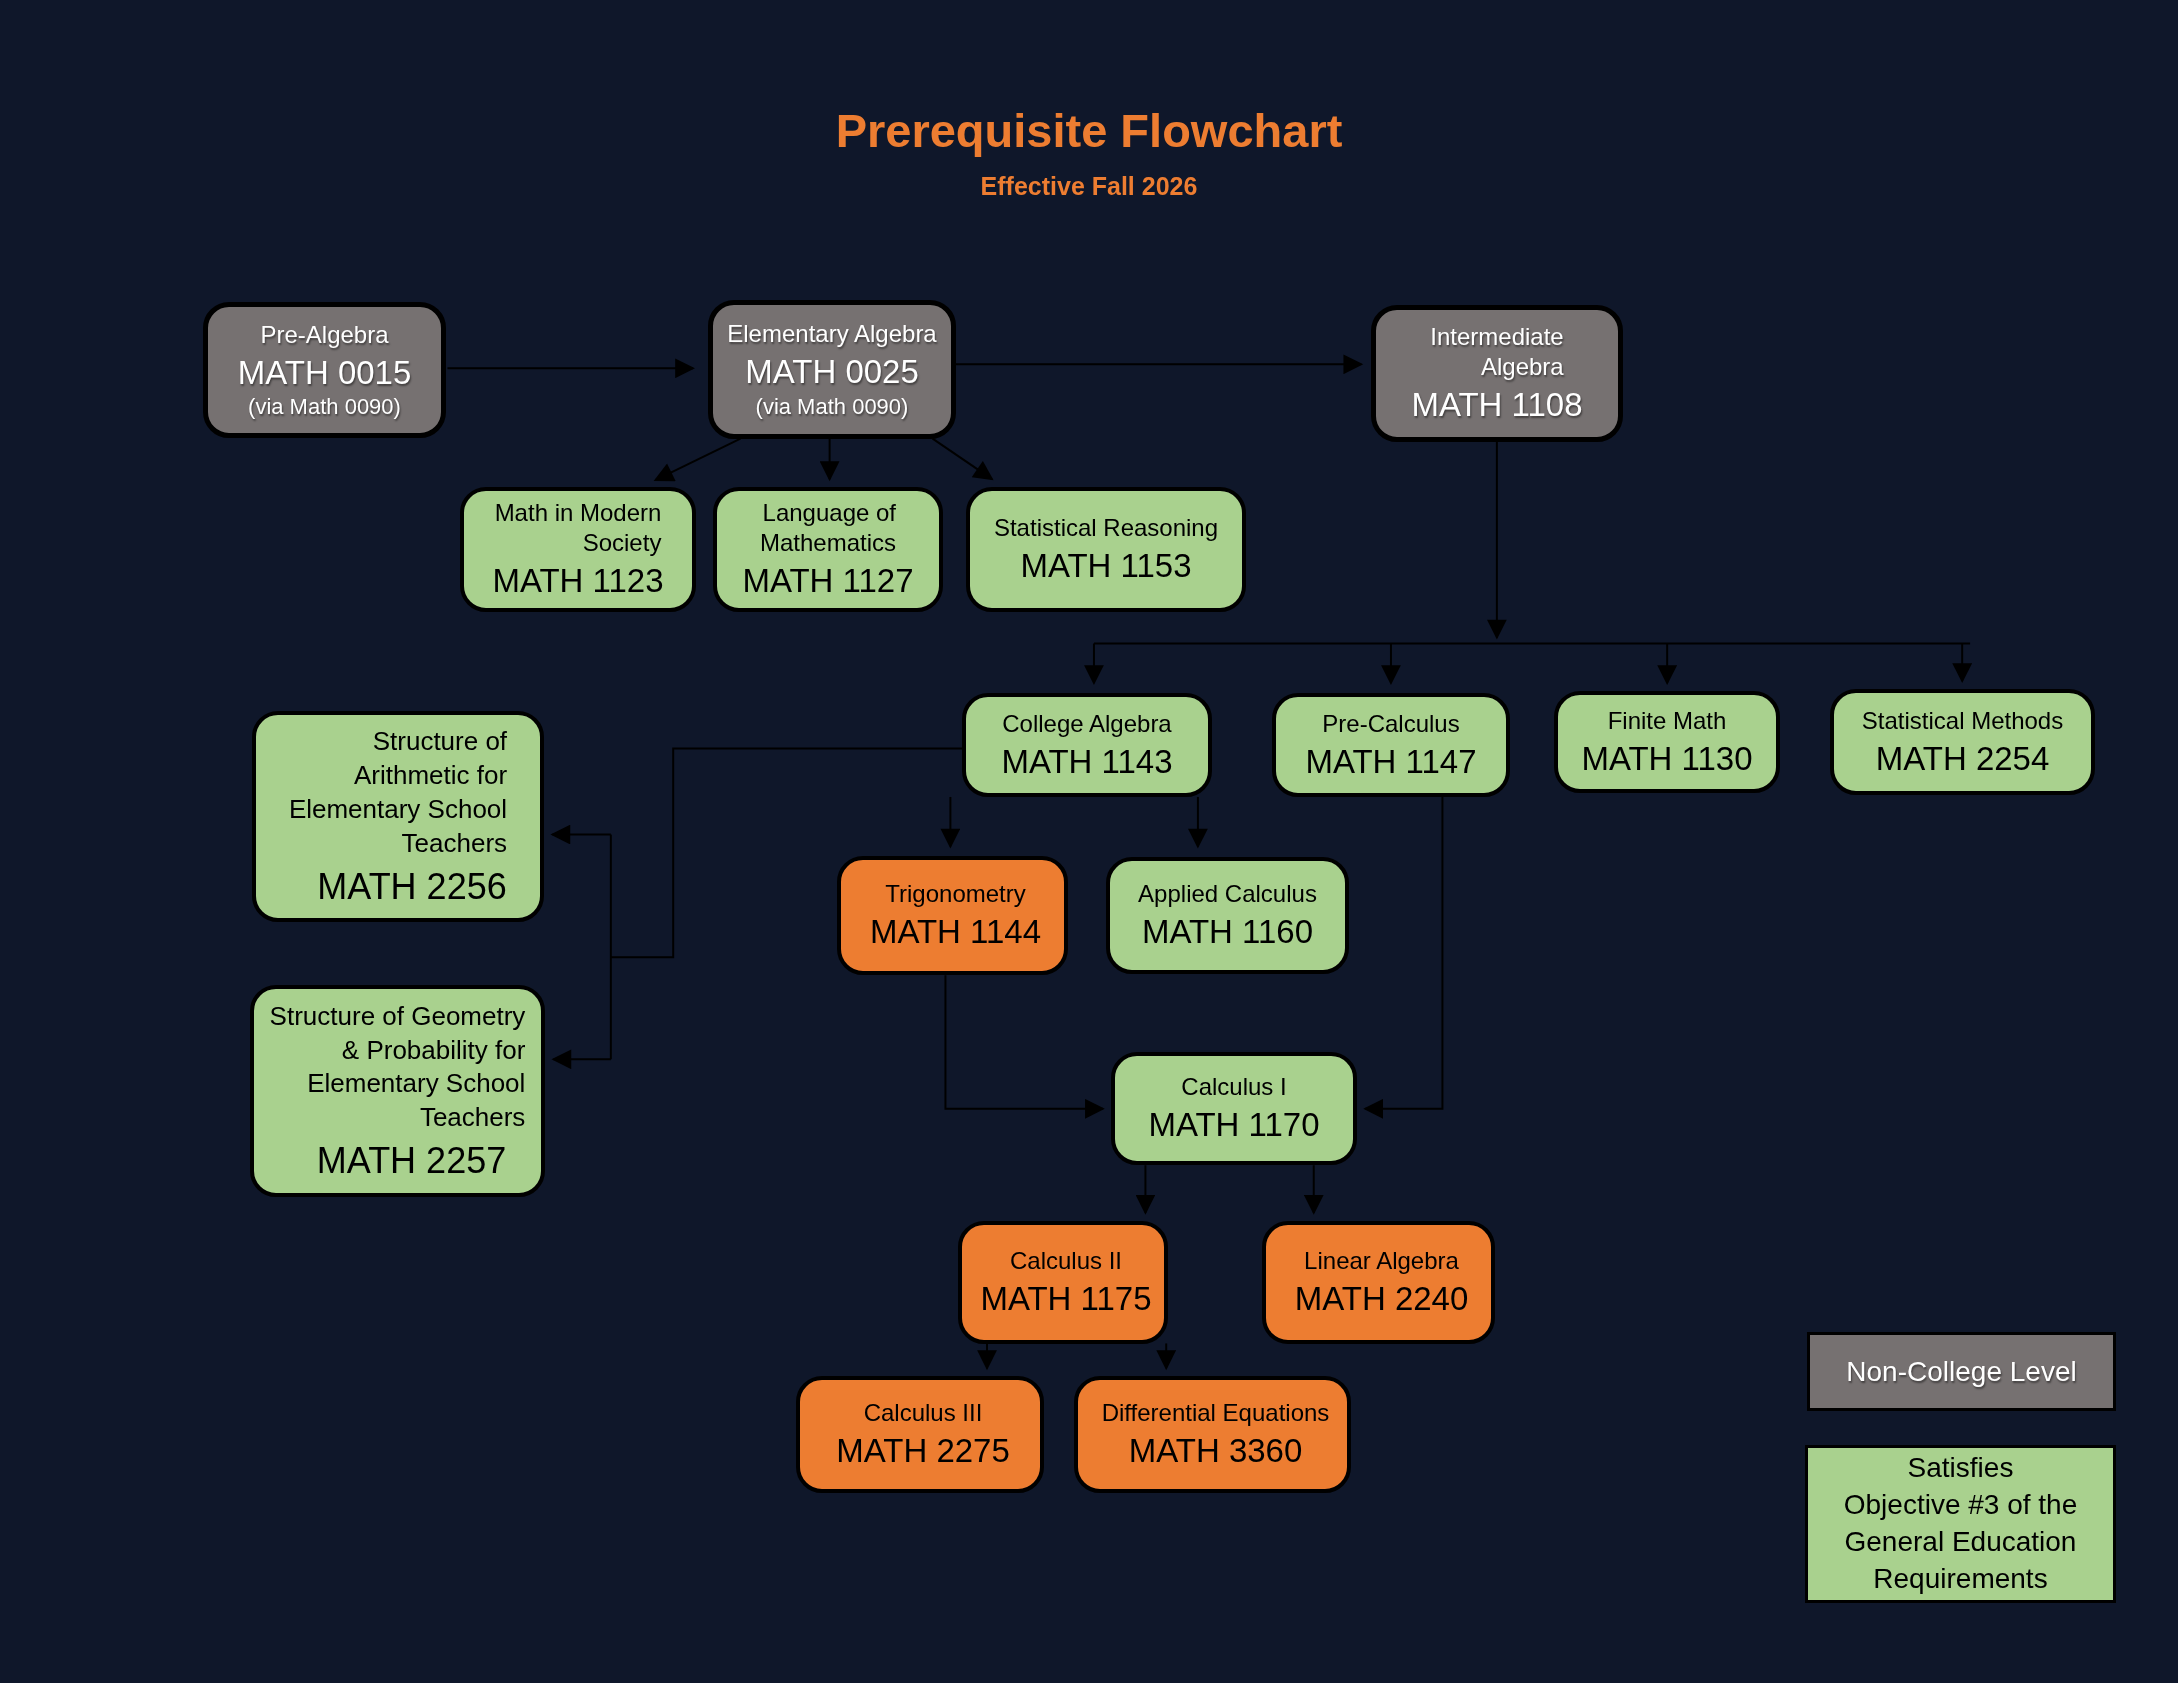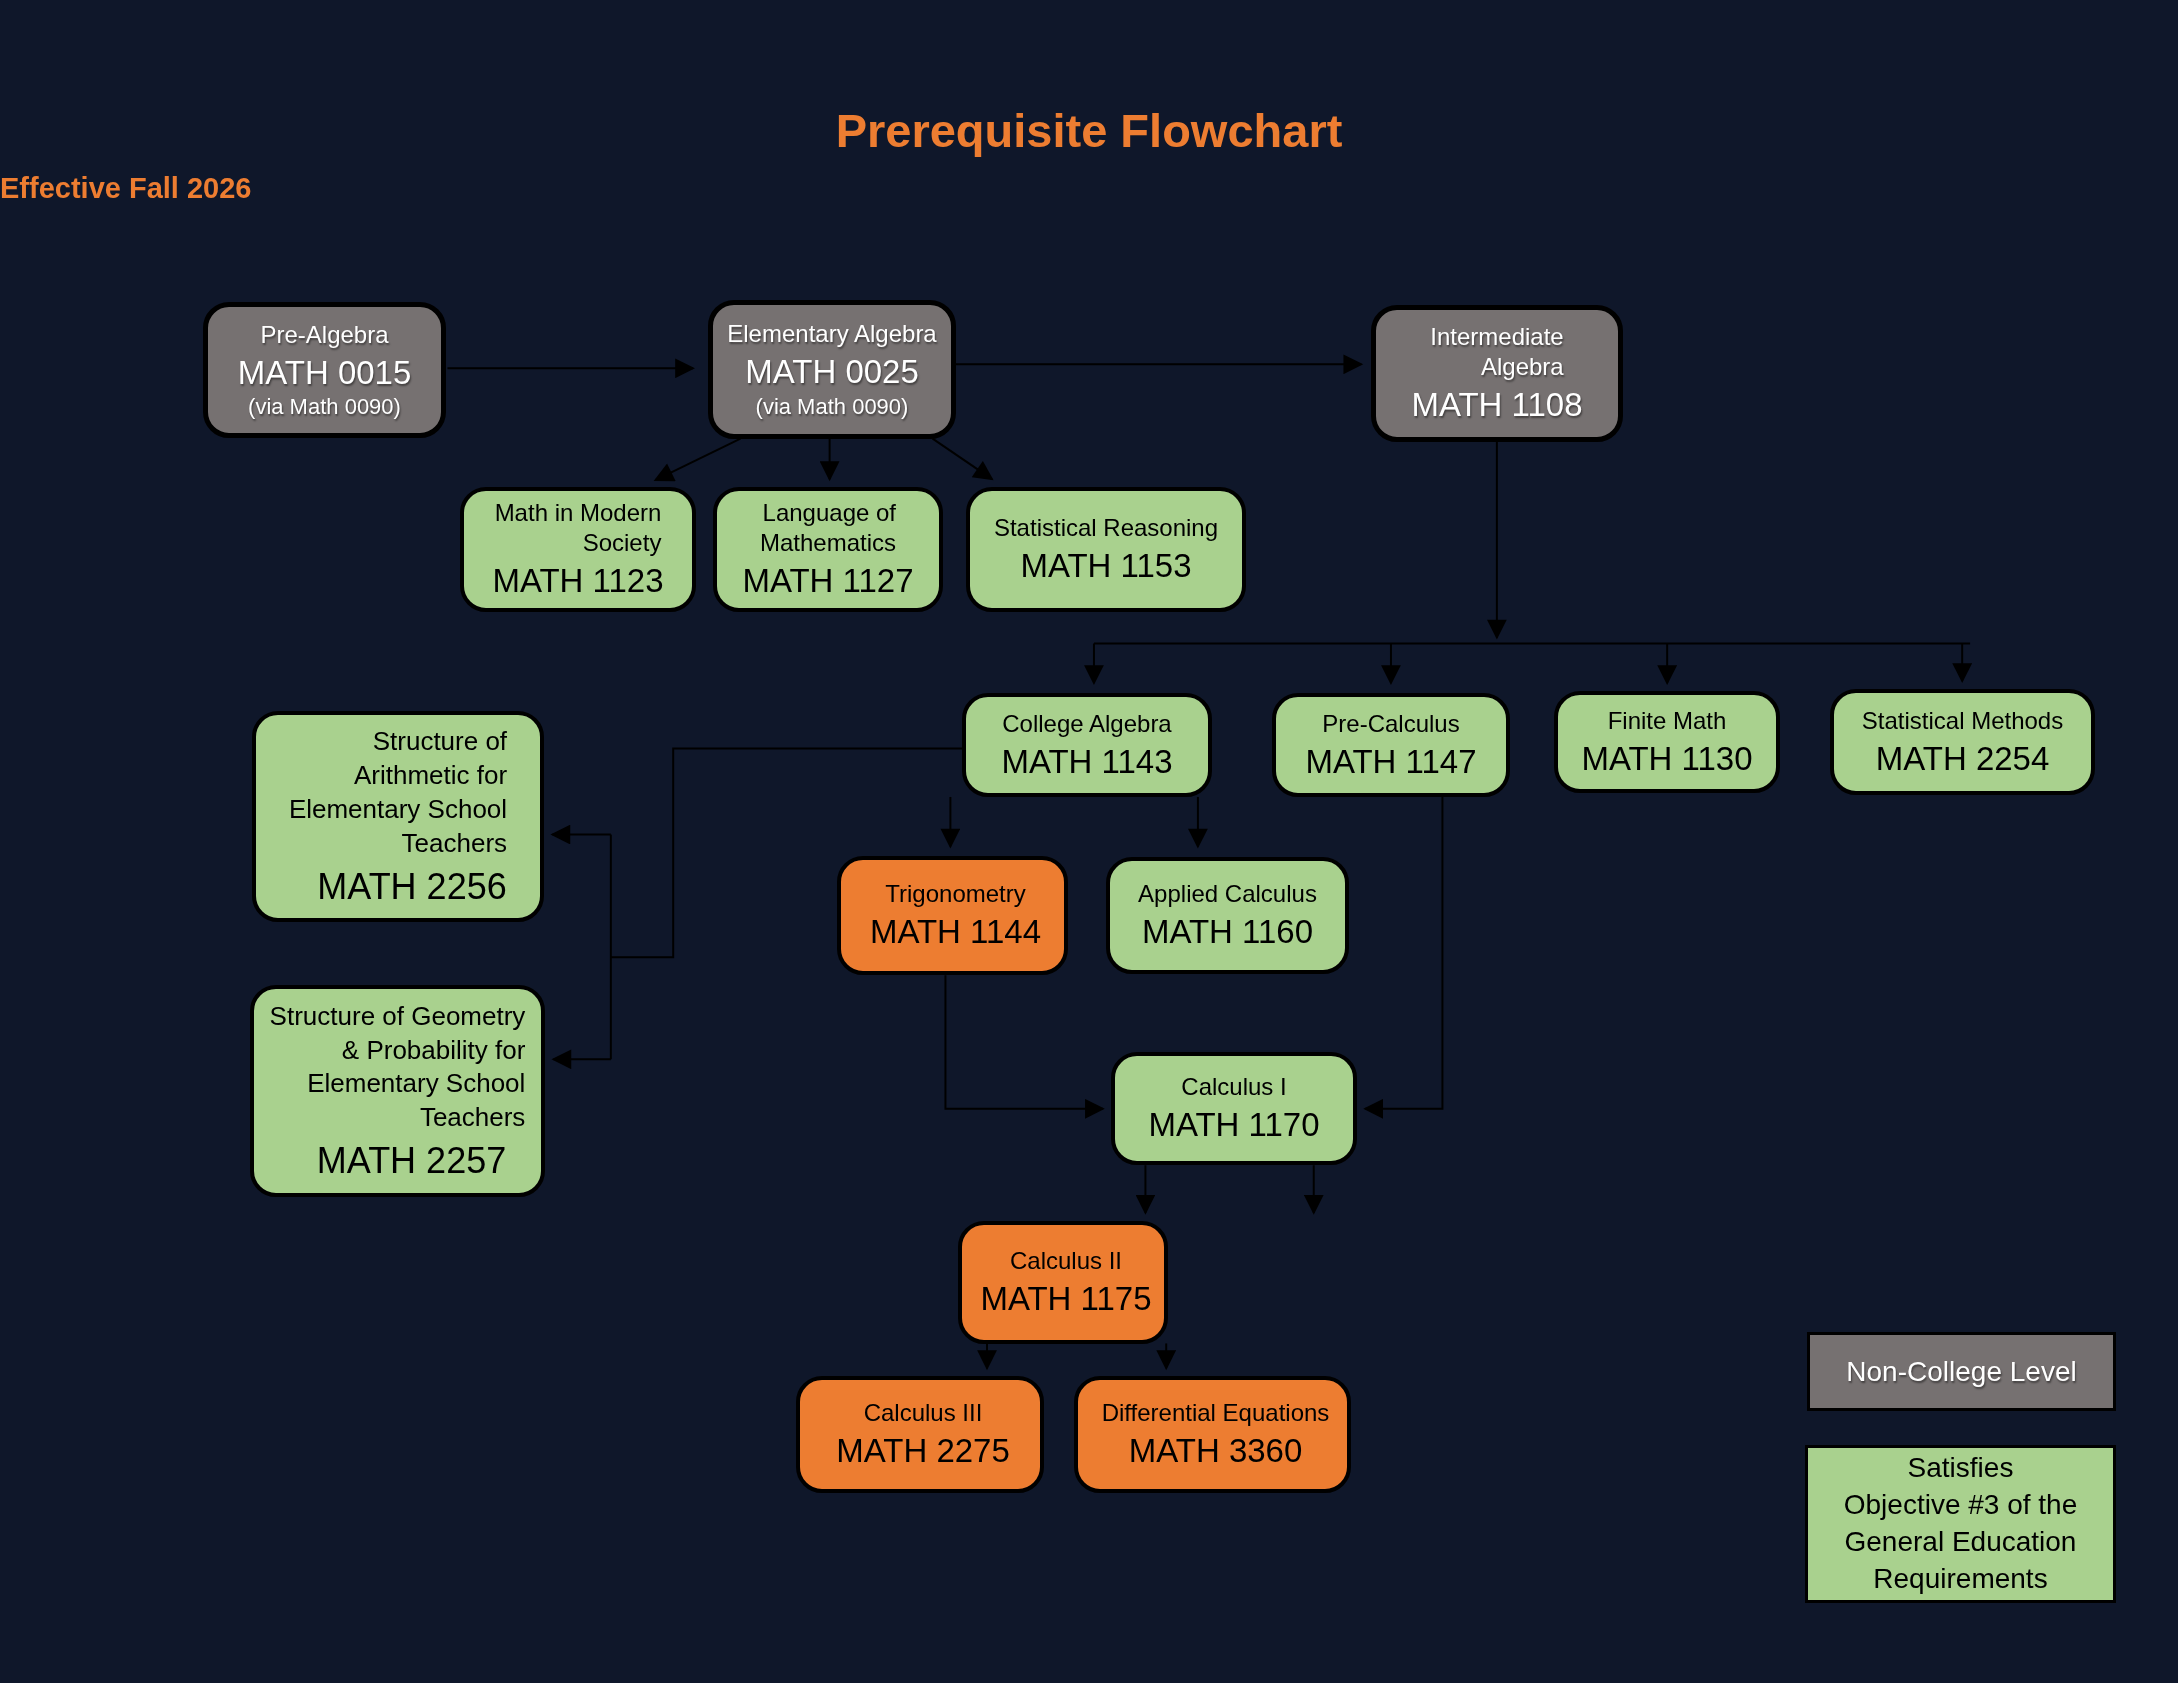--- a/index.html
+++ b/index.html
@@ -9,21 +9,21 @@
     background:#0f172a;
     font-family:"Liberation Sans", sans-serif;
     overflow:hidden;
   }
   .title {
     position:absolute; top:103px; left:0; width:2178px;
     text-align:center; font-size:47px; font-weight:bold; color:#ed7d31;
   }
   .subtitle {
     position:absolute; top:172px; left:0; width:2178px;
-    text-align:left; font-size:29px; font-weight:bold; color:#ed7d31;
+    text-align:center; font-size:25px; font-weight:bold; color:#ed7d31;
   }
   svg.wires { position:absolute; left:0; top:0; z-index:0; }
   .node {
     position:absolute; z-index:1; box-sizing:border-box;
     display:flex; flex-direction:column; justify-content:center; align-items:center;
     border:4px solid #000000; border-radius:26px;
     text-align:right; padding:4px 8px;
   }
   .node.gray   { background:#767171; color:#ffffff; border-width:5px;
                  text-shadow:1px 2px 2px rgba(0,0,0,0.45); }
@@ -178,20 +178,24 @@
   <div class="node green" style="left:1111px;top:1052px;width:246px;height:113px">
     <div class="n-name">Calculus I</div>
     <div class="n-code">MATH 1170</div>
   </div>
 
   <div class="node orange" style="left:958px;top:1221px;width:210px;height:123px">
     <div class="n-name">Calculus II</div>
     <div class="n-code">MATH 1175</div>
   </div>
 
+  <div class="node orange" style="left:1262px;top:1221px;width:233px;height:123px">
+    <div class="n-name">Linear Algebra</div>
+    <div class="n-code">MATH 2240</div>
+  </div>
 
   <div class="node orange" style="left:796px;top:1376px;width:248px;height:117px">
     <div class="n-name">Calculus III</div>
     <div class="n-code">MATH 2275</div>
   </div>
 
   <div class="node orange" style="left:1074px;top:1376px;width:277px;height:117px">
     <div class="n-name">Differential Equations</div>
     <div class="n-code">MATH 3360</div>
   </div>

